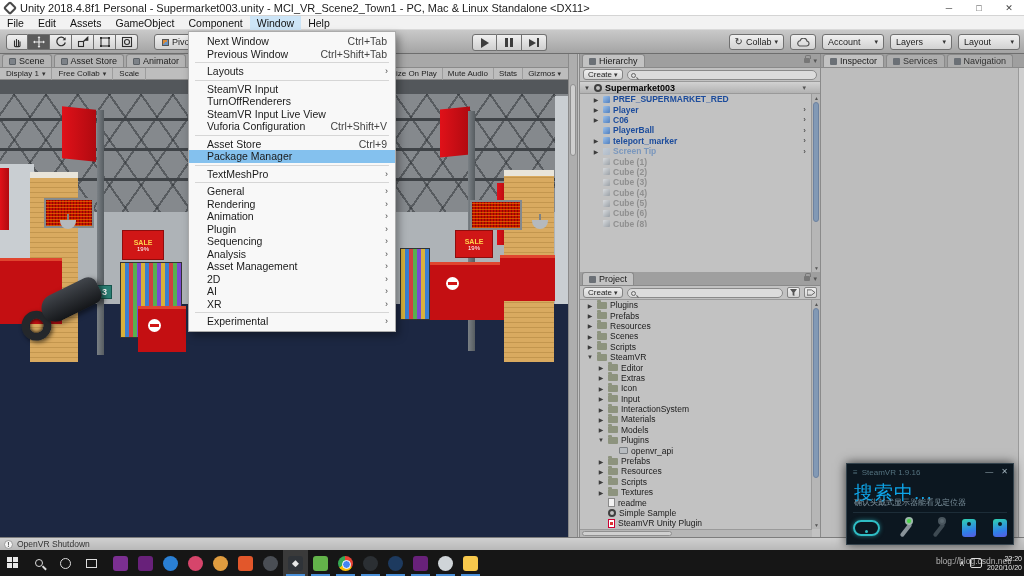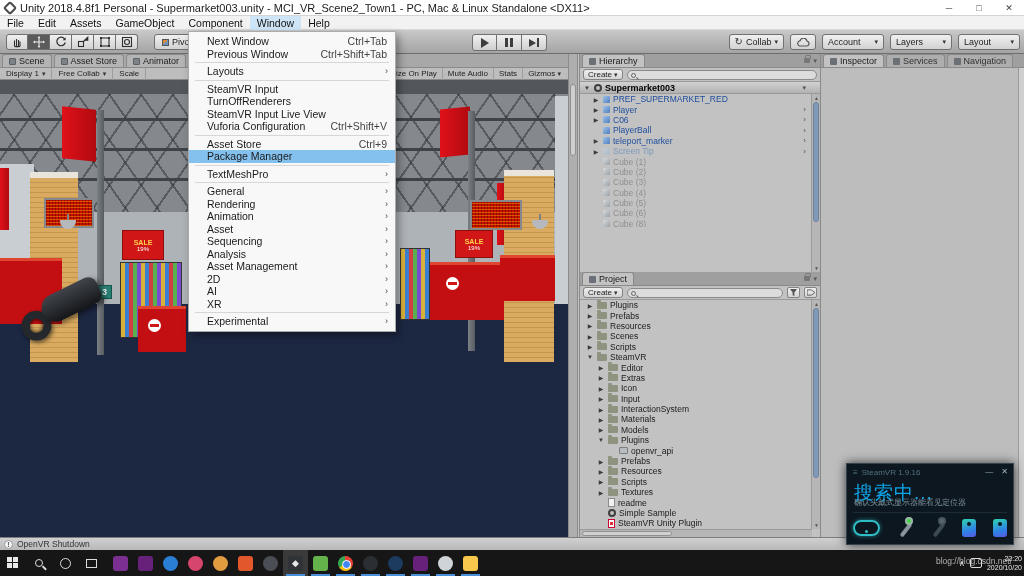--- a/index.html
+++ b/index.html
@@ -454,21 +454,21 @@
       <span class="searchpill">
           <span class="mag"></span>
         </span>
     </div>
     <div class="scene-row">
       <span class="tri">▼</span>
       <span class="scene-ic"></span>
       <span>Supermarket003</span>
       <span class="mini-menu">▾</span>
     </div>
-    <div class="tree" id="htree" style="height:133px;">
+    <div class="tree" id="htree" style="height:133px;font-weight:bold;">
         <div class="trow">
           <span class="tri">▶</span>
           <span class="cube-ic cube-blue"></span>
           <span class="tlabel t-prefab">PREF_SUPERMARKET_RED</span>
         </div>
         <div class="trow">
           <span class="tri">▶</span>
           <span class="cube-ic cube-blue"></span>
           <span class="tlabel t-prefab">Player</span>
           <span class="rchev">›</span>
@@ -773,21 +773,21 @@
       </div>
       <div class="wm-row">
         <span class="wm-label">Rendering</span>
         <span class="wm-arrow">›</span>
       </div>
       <div class="wm-row">
         <span class="wm-label">Animation</span>
         <span class="wm-arrow">›</span>
       </div>
       <div class="wm-row">
-        <span class="wm-label">Asset</span>
+        <span class="wm-label">Plugin</span>
         <span class="wm-arrow">›</span>
       </div>
       <div class="wm-row">
         <span class="wm-label">Sequencing</span>
         <span class="wm-arrow">›</span>
       </div>
       <div class="wm-row">
         <span class="wm-label">Analysis</span>
         <span class="wm-arrow">›</span>
       </div>

